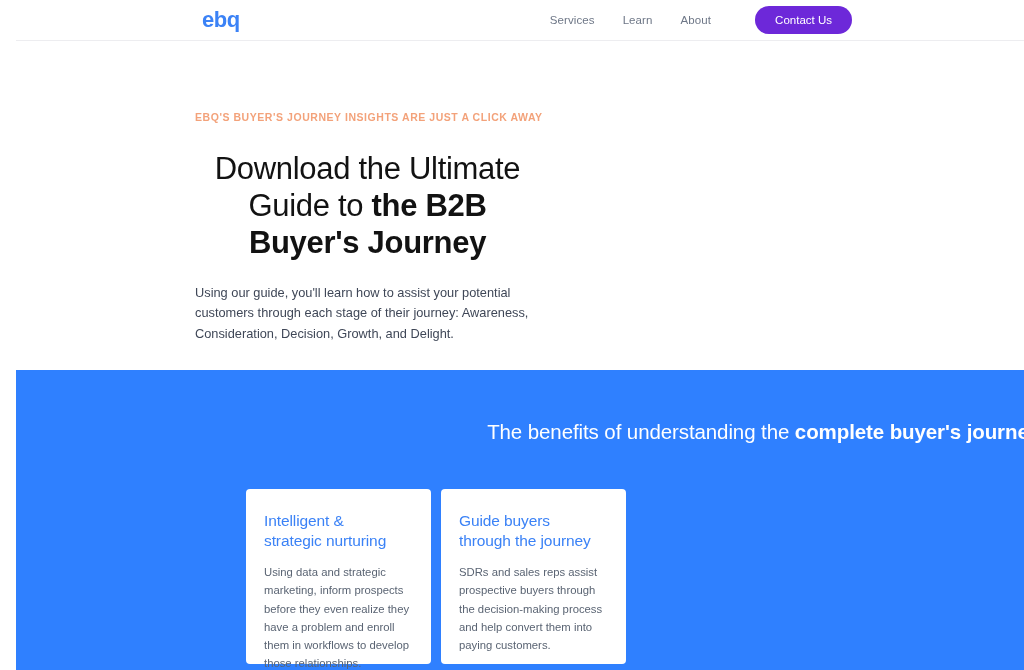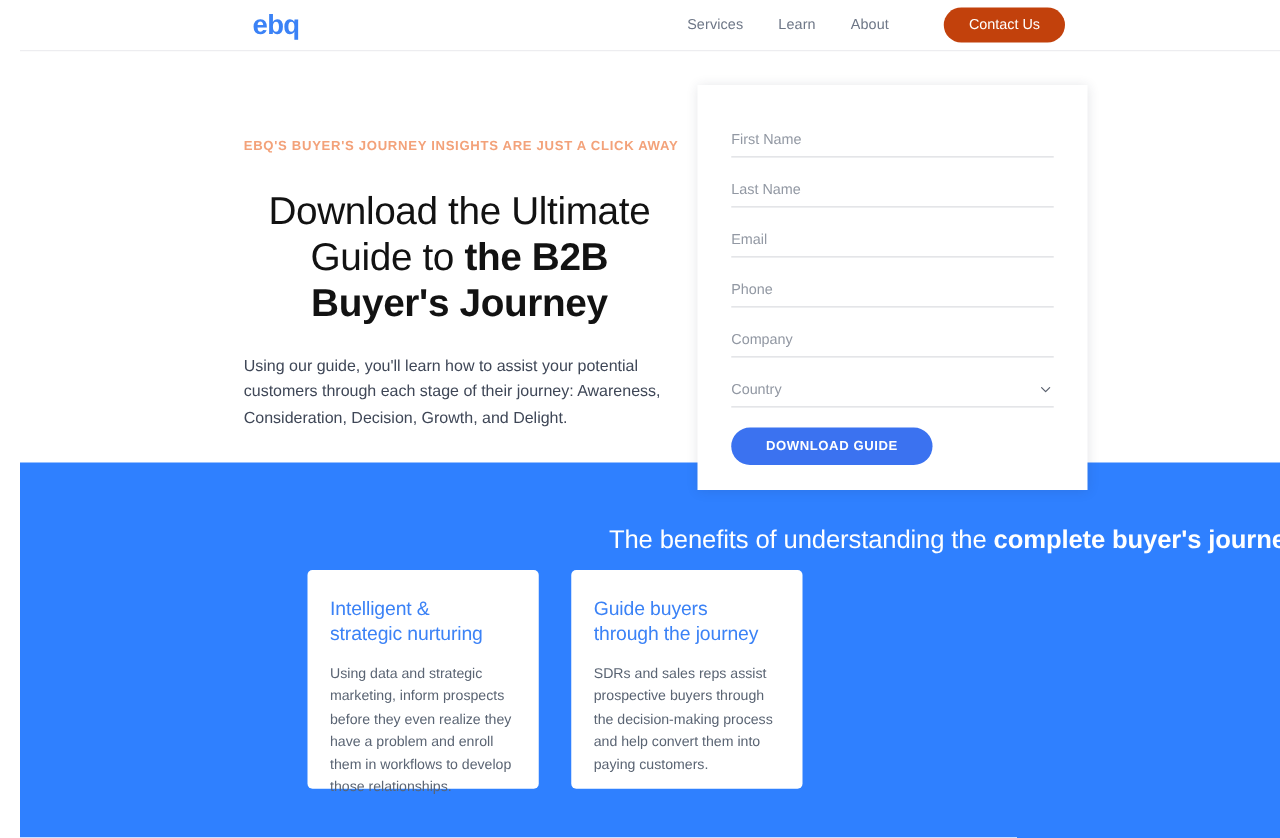--- a/index.html
+++ b/index.html
@@ -61,21 +61,21 @@
   .nav-link {
     font-size: 11.5px;
     color: #6e7787;
     text-decoration: none;
     letter-spacing: 0.1px;
     white-space: nowrap;
   }
 
   .contact-btn {
     margin-left: 16px;
-    background: #c2410c;
+    background: #6d28d9;
     color: #ffffff;
     font-size: 11.5px;
     border: none;
     border-radius: 16px;
     padding: 8px 20px;
     cursor: pointer;
     font-family: inherit;
     white-space: nowrap;
   }
 
@@ -207,24 +207,24 @@
     text-align: right;
     color: #ffffff;
     font-size: 20.5px;
     font-weight: normal;
     letter-spacing: -0.1px;
   }
   .benefits-title .bold { font-weight: bold; }
 
   .cards {
     position: absolute;
-    top: 86px;
+    top: 119px;
     left: 230px;
     display: flex;
-    gap: 26px;
+    gap: 10px;
   }
 
   .card {
     width: 185px;
     height: 175px;
     background: #ffffff;
     border-radius: 4px;
     padding: 22px 18px 0 18px;
   }
 
@@ -282,49 +282,14 @@
         <div class="card-title">
           <span>Guide buyers</span><br>
           <span>through the journey</span>
         </div>
         <div class="card-body">SDRs and sales reps assist prospective buyers through the decision-making process and help convert them into paying customers.</div>
       </div>
 
     </div>
   </div>
 
-  <div class="form-card">
-
-    <div class="field">
-      <input type="text" placeholder="First Name" style="">
-    </div>
-
-    <div class="field">
-      <input type="text" placeholder="Last Name" style="">
-    </div>
-
-    <div class="field">
-      <input type="text" placeholder="Email" style="">
-    </div>
-
-    <div class="field">
-      <input type="text" placeholder="Phone" style="">
-    </div>
-
-    <div class="field">
-      <input type="text" placeholder="Company" style="">
-    </div>
-
-    <div class="field select-wrap">
-      <select>
-        <option>Country</option>
-      </select>
-      <span class="chevron">
-        <svg width="11" height="11" viewBox="0 0 12 12" fill="none" aria-hidden="true">
-          <path d="M2.5 4.5 L6 8 L9.5 4.5" stroke="#5c6370" stroke-width="1.1" stroke-linecap="round" stroke-linejoin="round"></path>
-        </svg>
-      </span>
-    </div>
-
-    <button class="submit-btn">DOWNLOAD GUIDE</button>
-  </div>
 
 </div>
 
 </body></html>

